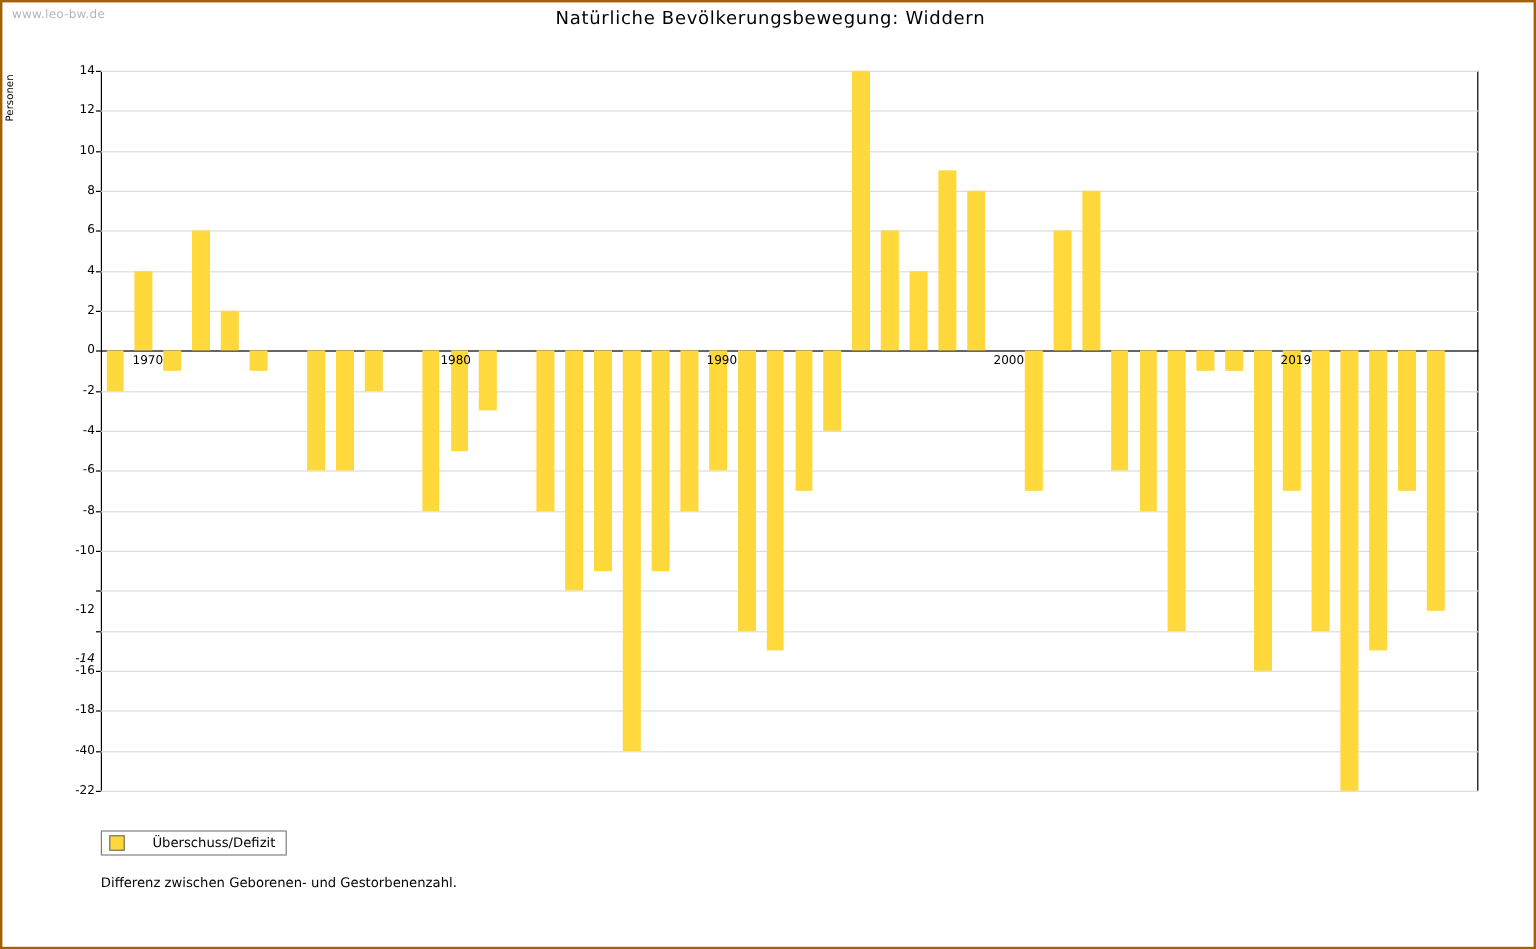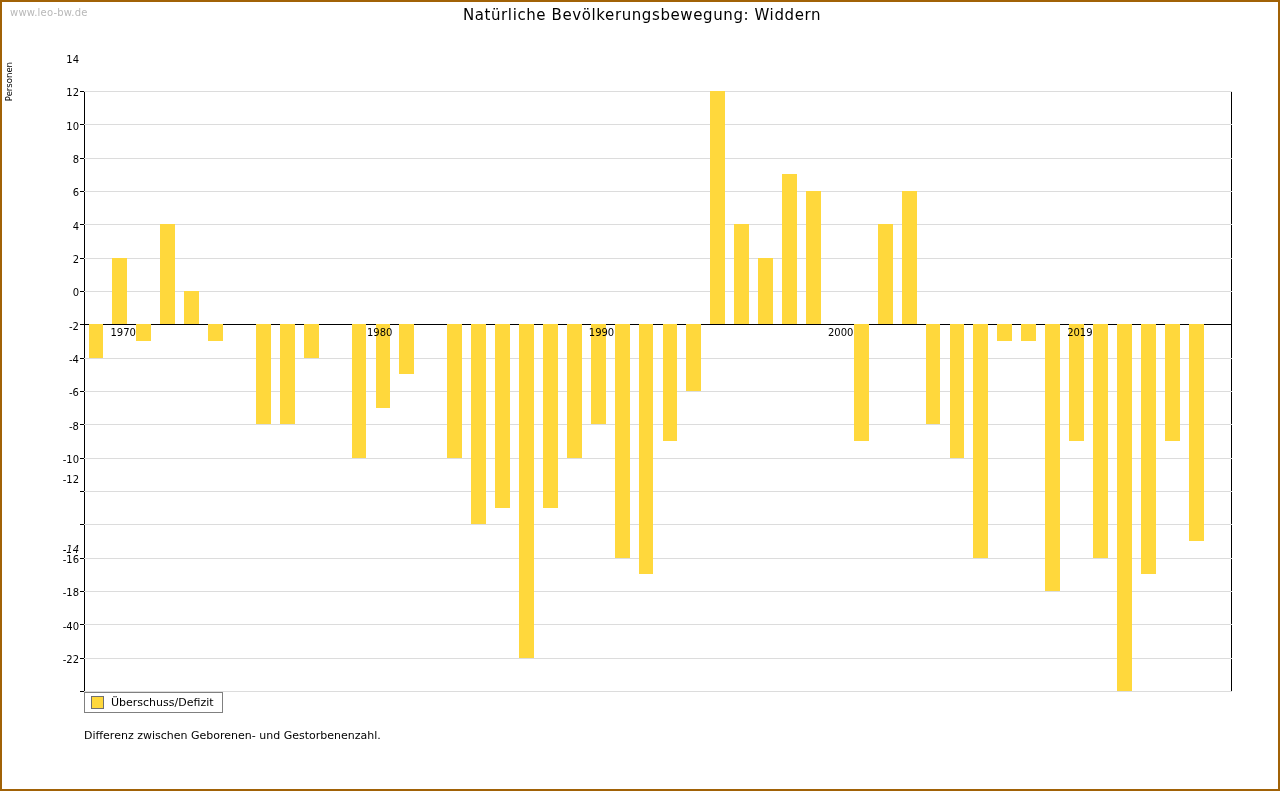--- a/index.html
+++ b/index.html
@@ -49,21 +49,20 @@
     text-align: left;
     white-space: nowrap;
   }
   
   #plot {
     position: absolute;
     left: 82px;
     top: 57px;
     width: 1148px;
     height: 600px;
-    margin-top: 32px;
   }
   .gridline {
     position: absolute;
     left: 0;
     width: 100%;
     height: 1px;
     background: #dcdcdc;
   }
   .zeroline {
     position: absolute;
@@ -123,21 +122,21 @@
   }
   #legend {
     position: absolute;
     left: 82px;
     top: 690px;
     border: 1px solid #808080;
     background: #ffffff;
     padding: 3px 8px 3px 6px;
     display: inline-flex;
     align-items: center;
-    gap: 7px;
+    gap: 23px;
     font-size: 11px;
     color: #000000;
   }
   #legend .swatch {
     width: 11px;
     height: 11px;
     background: #ffd83c;
     border: 1px solid #707070;
     display: inline-block;
   }
@@ -169,21 +168,21 @@
       <div class="ytick-label" style="top: 100px;">8</div>
       <div class="ytick-label" style="top: 133.333px;">6</div>
       <div class="ytick-label" style="top: 166.667px;">4</div>
       <div class="ytick-label" style="top: 200px;">2</div>
       <div class="ytick-label" style="top: 233.333px;">0</div>
       <div class="ytick-label" style="top: 266.667px;">-2</div>
       <div class="ytick-label" style="top: 300px;">-4</div>
       <div class="ytick-label" style="top: 333.333px;">-6</div>
       <div class="ytick-label" style="top: 366.667px;">-8</div>
       <div class="ytick-label" style="top: 400px;">-10</div>
-      <div class="ytick-label" style="top: 420px;">-12</div>
+      <div class="ytick-label" style="top: 449px;">-12</div>
       <div class="ytick-label" style="top: 490px; font-style: italic;">-14</div>
       <div class="ytick-label" style="top: 500px;">-16</div>
       <div class="ytick-label" style="top: 533.333px;">-18</div>
       <div class="ytick-label" style="top: 566.667px;">-40</div>
       <div class="ytick-label" style="top: 600px;">-22</div>
     </div>
 
   <div id="plot">
     <div class="axis-left"></div>
     <div class="axis-right"></div>

